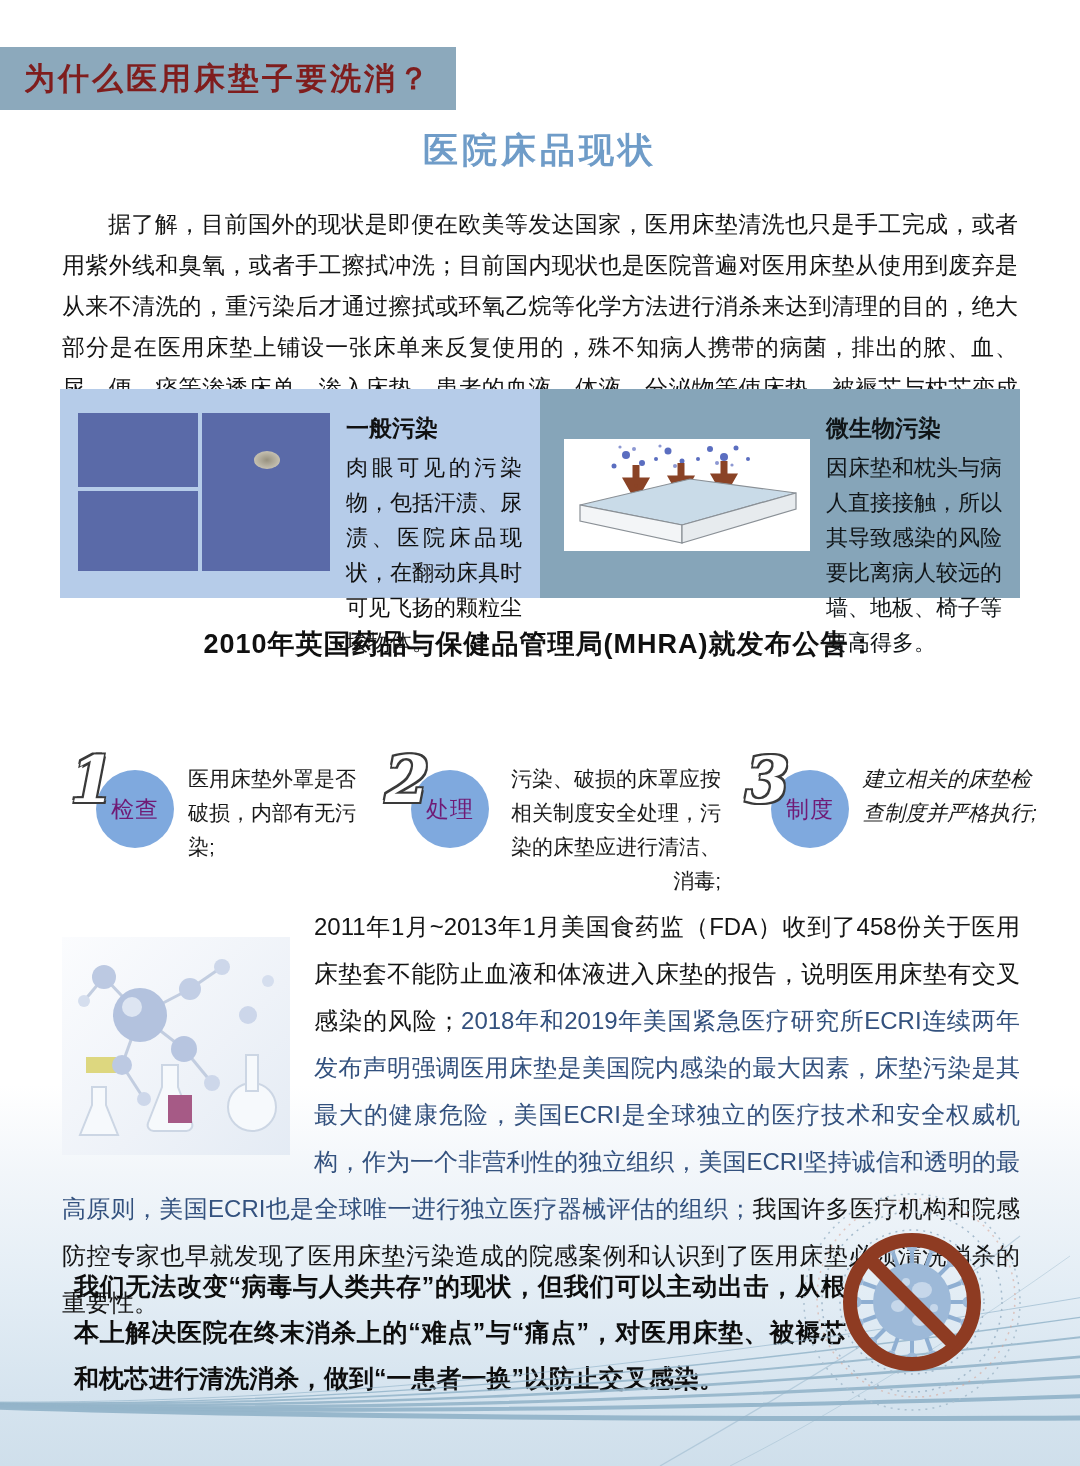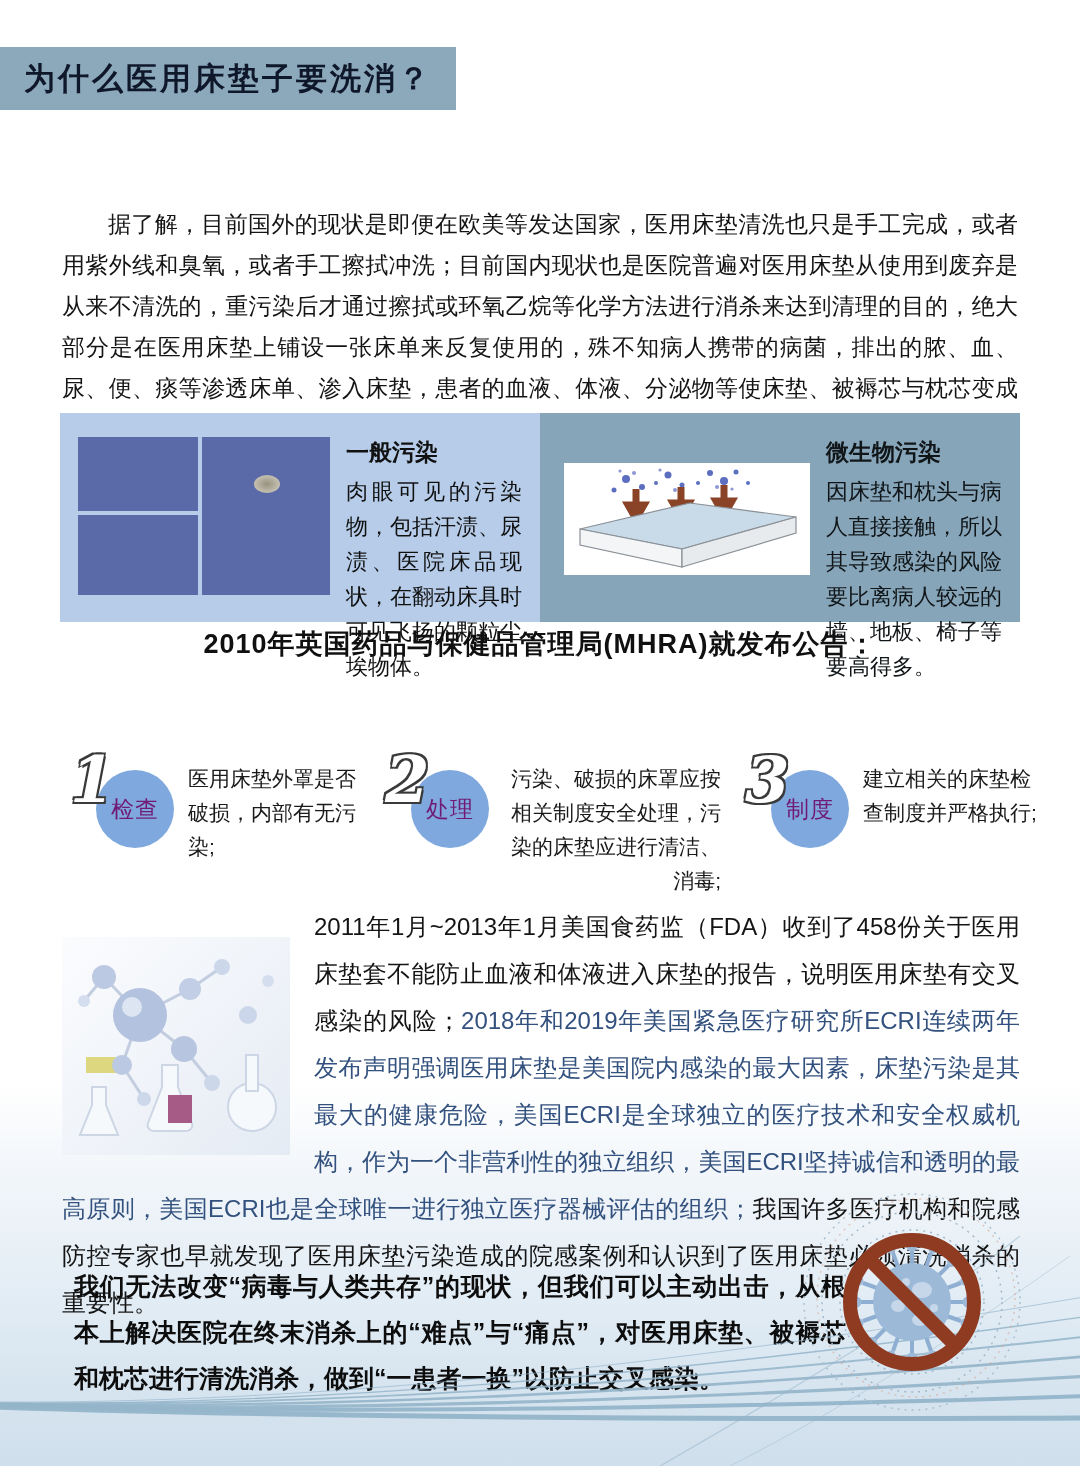--- a/index.html
+++ b/index.html
@@ -3,32 +3,32 @@
 <meta charset="utf-8">
 <style>
   html,body{margin:0;padding:0;}
   body{font-family:"Liberation Sans","DejaVu Sans",sans-serif;background:#ffffff;}
   .page{position:relative;width:1080px;height:1466px;overflow:hidden;
     background:linear-gradient(180deg,#ffffff 0%,#ffffff 74%,#f2f6fa 80%,#e3edf5 88%,#d6e4ef 95%,#cfdfeb 100%);}
 
   
   .banner{position:absolute;left:0;top:47px;width:456px;height:63px;background:#8ca9bc;
     display:flex;align-items:center;justify-content:center;}
-  .banner span{color:#0f172a;font-size:31px;font-weight:bold;letter-spacing:3px;}
+  .banner span{color:#7f1d1d;font-size:31px;font-weight:bold;letter-spacing:3px;}
 
   
   .section-title{position:absolute;left:0;top:127px;width:100%;text-align:center;
     color:#6f9cc8;font-size:35px;font-weight:bold;letter-spacing:4px;}
 
   
   .intro{position:absolute;left:62px;top:181px;width:956px;font-size:23px;line-height:41px;
     color:#141414;text-align:justify;text-indent:2em;}
 
   
-  .cards{position:absolute;left:60px;top:389px;width:960px;height:209px;display:flex;margin-top:24px;}
+  .cards{position:absolute;left:60px;top:389px;width:960px;height:209px;display:flex;}
   .card{width:480px;height:209px;display:flex;box-sizing:border-box;padding:24px 18px 20px 18px;}
   .card.general{background:#b6cce9;}
   .card.micro{background:#86a5b9;padding-left:24px;}
   .card-visual{width:252px;height:158px;margin-right:16px;flex:none;}
   .collage{position:relative;width:252px;height:158px;}
   .collage .ph{position:absolute;background:#5a6aa8;}
   .ph1{left:0;top:0;width:120px;height:74px;
     background:linear-gradient(155deg,#9a94c4 0%,#7d82bb 28%,#4d5ca0 55%,#3c4c92 78%,#58689f 100%);}
   .ph2{left:0;top:78px;width:120px;height:80px;
     background:radial-gradient(ellipse at 45% 55%,#f3f1ec 0%,#e2dfd7 55%,#c9c6bd 100%);}
@@ -53,21 +53,21 @@
   .measure{position:absolute;top:0;display:flex;}
   .m1{left:70px;}  .m2{left:385px;}  .m3{left:745px;}
   .badge{position:relative;width:118px;height:120px;flex:none;}
   .badge .num{position:absolute;left:0;top:-4px;font-family:"DejaVu Serif",serif;font-style:italic;
     font-weight:bold;font-size:64px;color:#ffffff;z-index:2;line-height:1;
     text-shadow:-2px -2px 0 #3a3a3a,2px -2px 0 #3a3a3a,-2px 2px 0 #3a3a3a,2px 2px 0 #3a3a3a;}
   .badge .circle{position:absolute;left:26px;top:18px;width:78px;height:78px;border-radius:50%;
     background:#7fa9de;display:flex;align-items:center;justify-content:center;
     color:#701a75;font-size:23px;letter-spacing:1px;}
   .measure-text{font-size:21px;line-height:34px;color:#1a1a1a;padding-top:10px;}
-  .m1 .measure-text{width:170px;} .m2 .measure-text{width:218px;text-align:right;} .m3 .measure-text{width:180px;}
+  .m1 .measure-text{width:170px;} .m2 .measure-text{width:218px;text-align:right;} .m3 .measure-text{width:180px;font-style:italic;}
 
   
   .fda{position:absolute;left:62px;top:903px;width:958px;font-size:24px;line-height:47px;
     color:#141414;text-align:justify;}
   .lab-photo{float:left;width:228px;height:218px;margin:34px 24px 8px 0;
     background:linear-gradient(135deg,#fbfcfe 0%,#eef2f8 60%,#e4ebf4 100%);}
   .fda .hl{color:#33517e;font-weight:normal;}
 
   
   .conclusion{position:absolute;left:74px;top:1238px;width:772px;font-size:25px;line-height:46px;
@@ -79,20 +79,21 @@
 </style>
 </head>
 <body>
 
 <div class="page">
 
   <div class="banner">
     <span>为什么医用床垫子要洗消？</span>
   </div>
 
+  <div class="section-title">医院床品现状</div>
 
   <p class="intro">据了解，目前国外的现状是即便在欧美等发达国家，医用床垫清洗也只是手工完成，或者用紫外线和臭氧，或者手工擦拭冲洗；目前国内现状也是医院普遍对医用床垫从使用到废弃是从来不清洗的，重污染后才通过擦拭或环氧乙烷等化学方法进行消杀来达到清理的目的，绝大部分是在医用床垫上铺设一张床单来反复使用的，殊不知病人携带的病菌，排出的脓、血、尿、便、痰等渗透床单、渗入床垫，患者的血液、体液、分泌物等使床垫、被褥芯与枕芯变成了病毒和细菌的储存库；</p>
 
   <div class="cards">
 
     <div class="card general">
       <div class="card-visual">
         <div class="collage">
           <div class="ph ph1"></div>
           <div class="ph ph2"></div>

